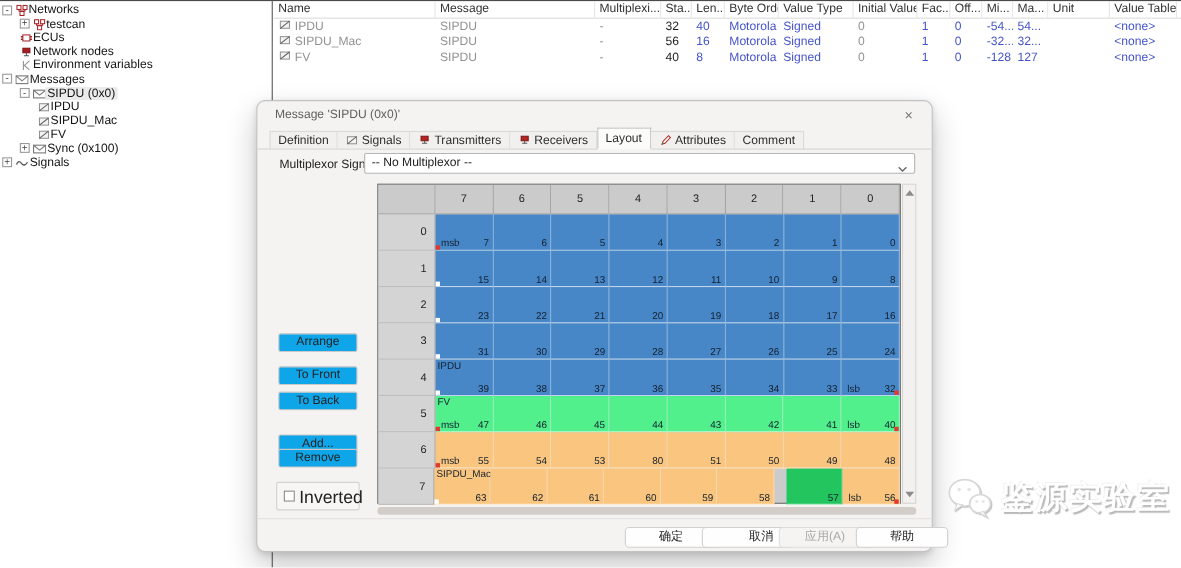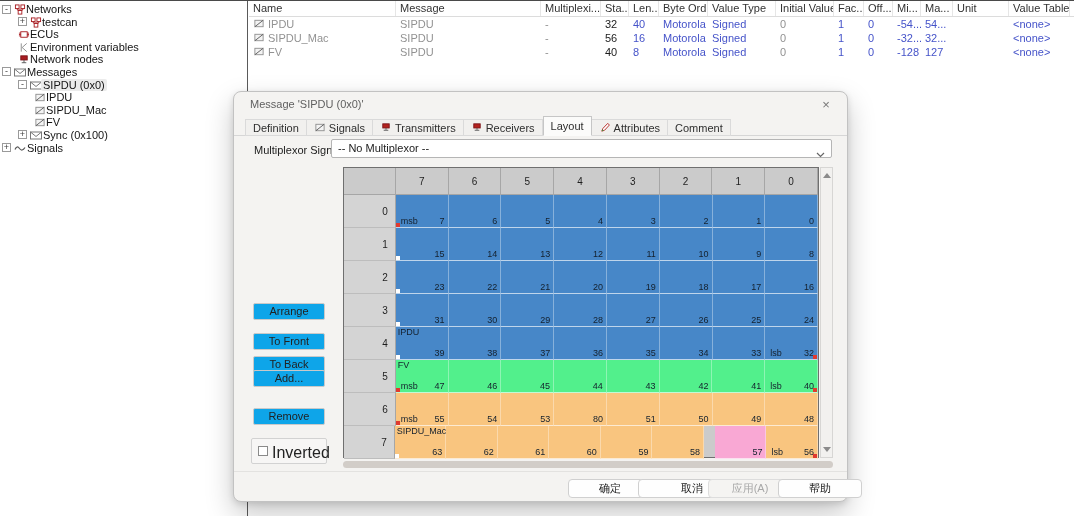--- a/index.html
+++ b/index.html
@@ -126,34 +126,34 @@
           <svg width="12" height="11" viewBox="0 0 12 12">
             <rect x="2.5" y="3" width="7" height="6" fill="#fff" stroke="#a81d22"></rect>
             <path d="M0.5 4.5h2M0.5 6h2M0.5 7.5h2M9.5 4.5h2M9.5 6h2M9.5 7.5h2" stroke="#a81d22"></path>
           </svg>
         </span>
         <span class="tlabel" style="left: 28px;">ECUs</span>
       </div>
       <div class="trow">
         <span class="ticon" style="left: 18px;">
           <svg width="12" height="11" viewBox="0 0 12 12">
+            <rect x="2.5" y="2" width="7" height="4.5" fill="#a81d22" stroke="#7c1217"></rect>
+            <path d="M6 6.5v3M3.5 9.5h5" stroke="#555" fill="none"></path>
+          </svg>
+        </span>
+        <span class="tlabel" style="left: 28px;">Network nodes</span>
+      </div>
+      <div class="trow">
+        <span class="ticon" style="left: 18px;">
+          <svg width="12" height="11" viewBox="0 0 12 12">
             <path d="M3 1.5v9" stroke="#8a8a8a"></path>
             <path d="M9 1.5L4 6l5 4.5" fill="none" stroke="#8a8a8a"></path>
           </svg>
         </span>
         <span class="tlabel" style="left: 28px;">Environment variables</span>
-      </div>
-      <div class="trow">
-        <span class="ticon" style="left: 18px;">
-          <svg width="12" height="11" viewBox="0 0 12 12">
-            <rect x="2.5" y="2" width="7" height="4.5" fill="#a81d22" stroke="#7c1217"></rect>
-            <path d="M6 6.5v3M3.5 9.5h5" stroke="#555" fill="none"></path>
-          </svg>
-        </span>
-        <span class="tlabel" style="left: 28px;">Network nodes</span>
       </div>
       <div class="trow">
         <span class="texp" style="left: 2px;">-</span>
         <span class="ticon" style="left: 14px;">
           <svg width="12" height="11" viewBox="0 0 12 10">
             <rect x="0.5" y="1.5" width="11" height="7" fill="#fff" stroke="#787878"></rect>
             <path d="M0.5 1.5L6 6l5.5-4.5" fill="none" stroke="#787878"></path>
           </svg>
         </span>
         <span class="tlabel" style="left: 25px;">Messages</span>
@@ -590,53 +590,68 @@
           </div>
           <div class="g-c" style="background: rgb(249, 197, 127);">
             <span class="bit">60</span>
           </div>
           <div class="g-c" style="background: rgb(249, 197, 127);">
             <span class="bit">59</span>
           </div>
           <div class="g-c" style="background: rgb(249, 197, 127);">
             <span class="bit">58</span>
           </div>
-          <div class="g-c" style="background: #f9a8d4; margin-left: 11px;">
+          <div class="g-c" style="background: #22c55e; margin-left: 11px;">
             <span class="bit">57</span>
           </div>
           <div class="g-c" style="background: rgb(249, 197, 127);">
             <span class="sub">lsb</span>
             <span class="bit">56</span>
             <span class="mk red-r"></span>
           </div>
         </div>
       </div>
     <div id="vscroll">
       <div class="varrow up"></div>
       <div class="varrow down"></div>
     </div>
     <div id="hscroll"></div>
 
     <div id="sidebtns">
         <div class="btn" style="top: 211px;">Arrange</div>
         <div class="btn" style="top: 241px;">To Front</div>
         <div class="btn" style="top: 264px;">To Back</div>
-        <div class="btn" style="top: 278px;">Add...</div>
+        <div class="btn" style="top: 303px;">Add...</div>
         <div class="btn" style="top: 316px;">Remove</div>
       </div>
 
     <div id="bitindex-label">Bit index</div>
     <div id="bitindex-box">
       <div id="inv-cb"></div>
       <div id="inv-label">Inverted</div>
     </div>
 
     <div id="dlg-sep"></div>
     <div id="footerbtns">
         <div class="fbtn" style="left: 334px;">确定</div>
         <div class="fbtn" style="left: 404px; padding-left: 24px;">取消</div>
         <div class="fbtn disabled" style="left: 474px;">应用(A)</div>
         <div class="fbtn" style="left: 544px;">帮助</div>
       </div>
   </div>
 
+  <div id="watermark">
+    <span id="wm-logo">
+      <svg width="42" height="38" viewBox="0 0 42 38">
+        <ellipse cx="17" cy="14" rx="14" ry="12" fill="#fff" stroke="#d8d8d8" stroke-width="1.5"></ellipse>
+        <circle cx="12" cy="11" r="1.6" fill="#e4e4e4"></circle>
+          <circle cx="21" cy="11" r="1.6" fill="#e4e4e4"></circle>
+        <path d="M10 24 L8 30 L15 25 Z" fill="#fff" stroke="#d8d8d8" stroke-width="1"></path>
+        <ellipse cx="31" cy="24" rx="9.5" ry="8.5" fill="#fff" stroke="#d8d8d8" stroke-width="1.5"></ellipse>
+        <circle cx="28" cy="22" r="1.3" fill="#e4e4e4"></circle>
+          <circle cx="34" cy="22" r="1.3" fill="#e4e4e4"></circle>
+        <path d="M34 31 L37 36 L30 32 Z" fill="#fff" stroke="#d8d8d8" stroke-width="1"></path>
+      </svg>
+    </span>
+    <span id="wm-text">鉴源实验室</span>
+  </div>
 
 </div>
 
 </body></html>

